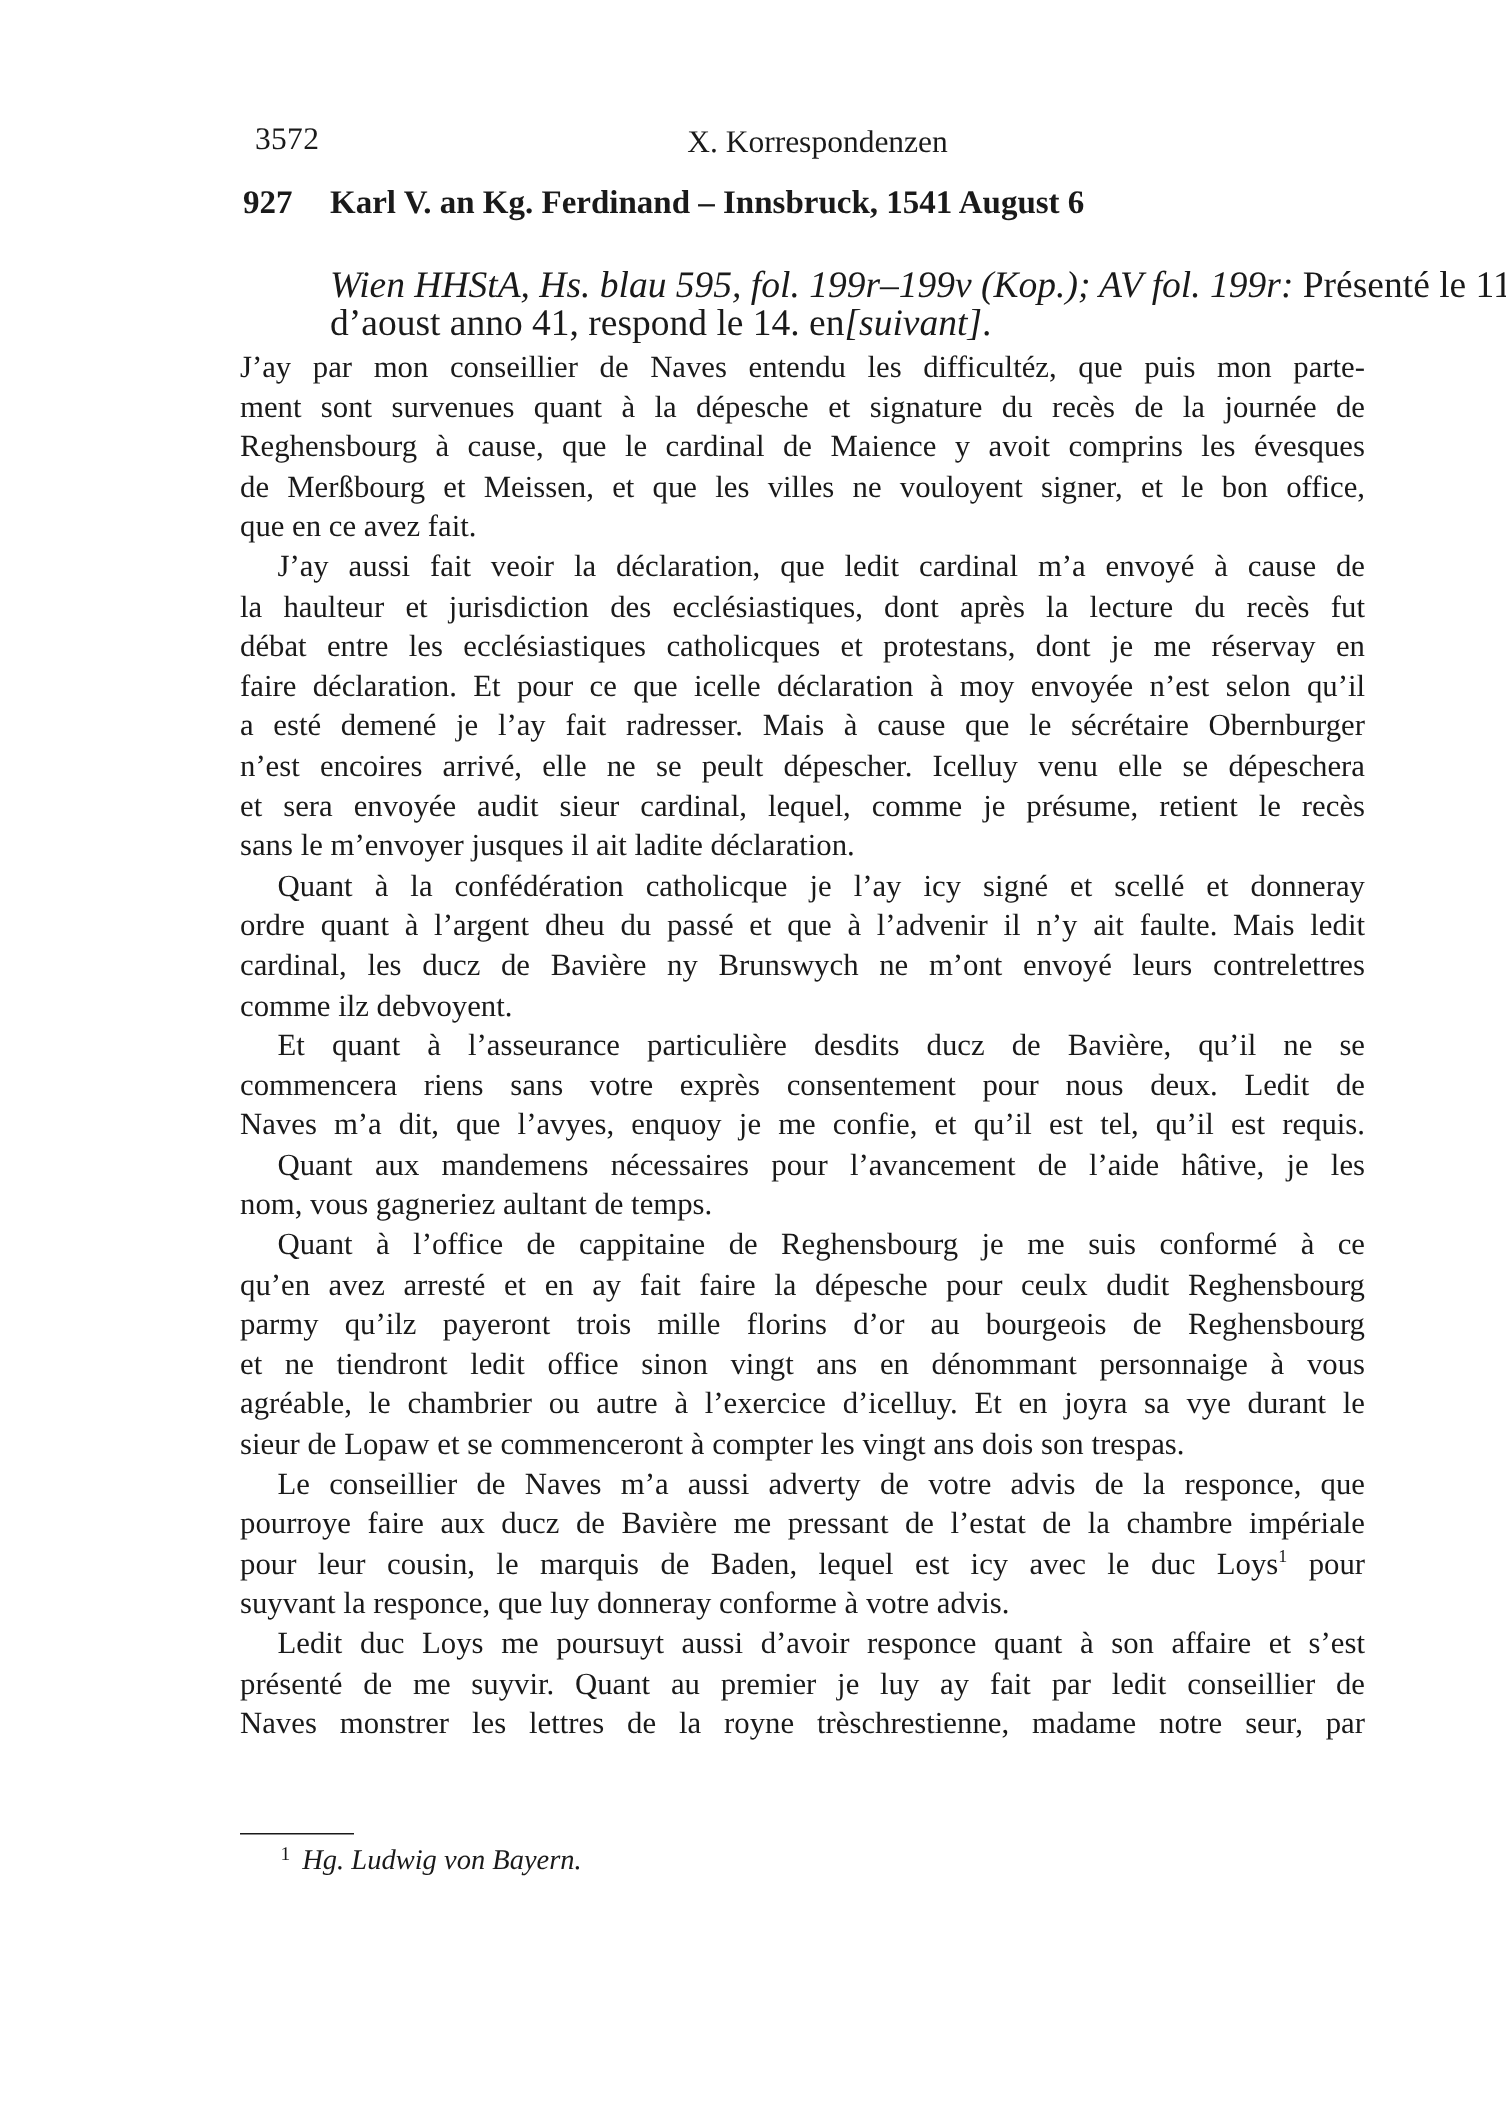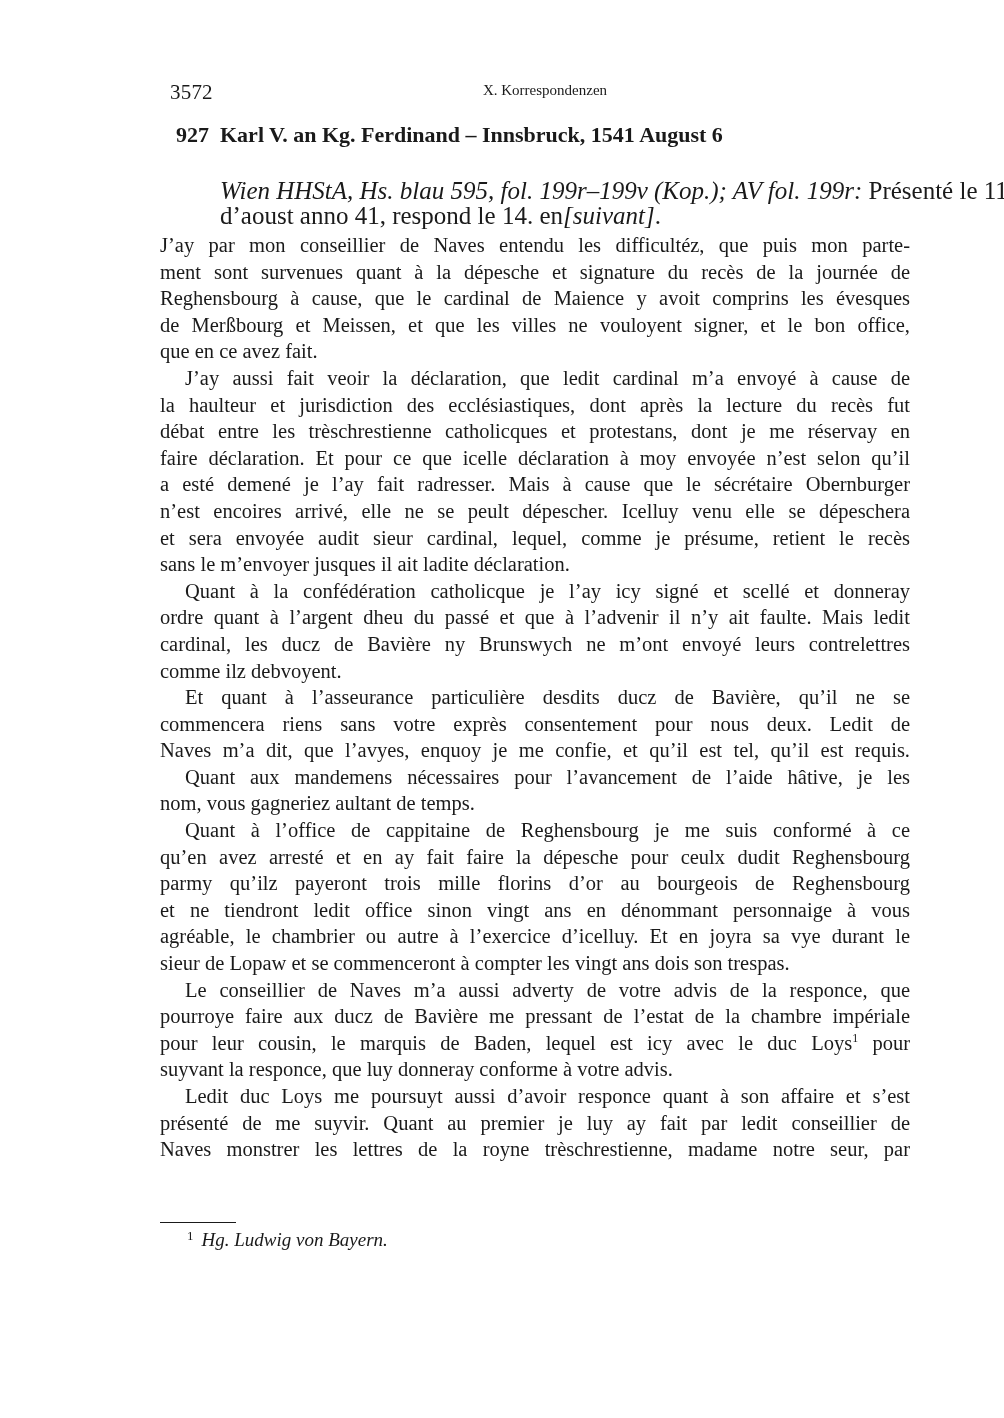--- a/index.html
+++ b/index.html
@@ -1,23 +1,23 @@
 <!DOCTYPE html>
 <html><head>
 <meta charset="utf-8">
 <style>
   html, body { margin: 0; padding: 0; background: #ffffff; }
   body { width: 1004px; height: 1418px; position: relative; overflow: hidden;
          font-family: "Liberation Serif", "DejaVu Serif", serif; color: #1a1a1a; }
   .page { position: absolute; left: 160px; top: 0; width: 750px; }
   .running-head { position: absolute; top: 80px; left: 10px; width: 750px; height: 26px; font-size: 21px; }
   .page-number { position: absolute; left: 0; top: 0; letter-spacing: 0.2px; }
-  .section-title { position: absolute; left: 0; width: 750px; text-align: center; top: 2px; font-size: 15px; }
+  .section-title { position: absolute; left: 0; width: 750px; text-align: center; top: 2px; font-size: 21px; }
   .entry-head { position: absolute; top: 122px; left: 0; width: 750px; font-size: 22px; font-weight: bold; }
-  .entry-num { position: absolute; left: 16px; top: 0; }
+  .entry-num { position: absolute; left: 2px; top: 0; }
   .entry-title { position: absolute; left: 60px; top: 0; }
   .source { position: absolute; top: 178px; left: 60px; width: 690px; font-size: 25px; line-height: 25px; }
   .source .it { font-style: italic; }
   .body-text { position: absolute; top: 232px; left: 0; width: 750px; font-size: 20.5px; }
   .line { display: block; height: 26.6px; line-height: 26.6px; white-space: nowrap;
           text-align: justify; text-align-last: justify; }
   .line.last { text-align-last: left; }
   .line.indent { padding-left: 25px; }
   sup { font-size: 12px; vertical-align: 8px; line-height: 0; }
   .fn-rule { position: absolute; left: 0; top: 1222px; width: 76px; height: 1px; background: #1a1a1a; }
@@ -47,21 +47,21 @@
 
   <div class="body-text">
     <span class="line">J’ay par mon conseillier de Naves entendu les difficultéz, que puis mon parte-</span>
     <span class="line">ment sont survenues quant à la dépesche et signature du recès de la journée de</span>
     <span class="line">Reghensbourg à cause, que le cardinal de Maience y avoit comprins les évesques</span>
     <span class="line">de Merßbourg et Meissen, et que les villes ne vouloyent signer, et le bon office,</span>
     <span class="line last">que en ce avez fait.</span>
 
     <span class="line indent">J’ay aussi fait veoir la déclaration, que ledit cardinal m’a envoyé à cause de</span>
     <span class="line">la haulteur et jurisdiction des ecclésiastiques, dont après la lecture du recès fut</span>
-    <span class="line">débat entre les trèschrestienne catholicques et protestans, dont je me réservay en</span>
+    <span class="line">débat entre les ecclésiastiques catholicques et protestans, dont je me réservay en</span>
     <span class="line">faire déclaration. Et pour ce que icelle déclaration à moy envoyée n’est selon qu’il</span>
     <span class="line">a esté demené je l’ay fait radresser. Mais à cause que le sécrétaire Obernburger</span>
     <span class="line">n’est encoires arrivé, elle ne se peult dépescher. Icelluy venu elle se dépeschera</span>
     <span class="line">et sera envoyée audit sieur cardinal, lequel, comme je présume, retient le recès</span>
     <span class="line last">sans le m’envoyer jusques il ait ladite déclaration.</span>
 
     <span class="line indent">Quant à la confédération catholicque je l’ay icy signé et scellé et donneray</span>
     <span class="line">ordre quant à l’argent dheu du passé et que à l’advenir il n’y ait faulte. Mais ledit</span>
     <span class="line">cardinal, les ducz de Bavière ny Brunswych ne m’ont envoyé leurs contrelettres</span>
     <span class="line last">comme ilz debvoyent.</span>

